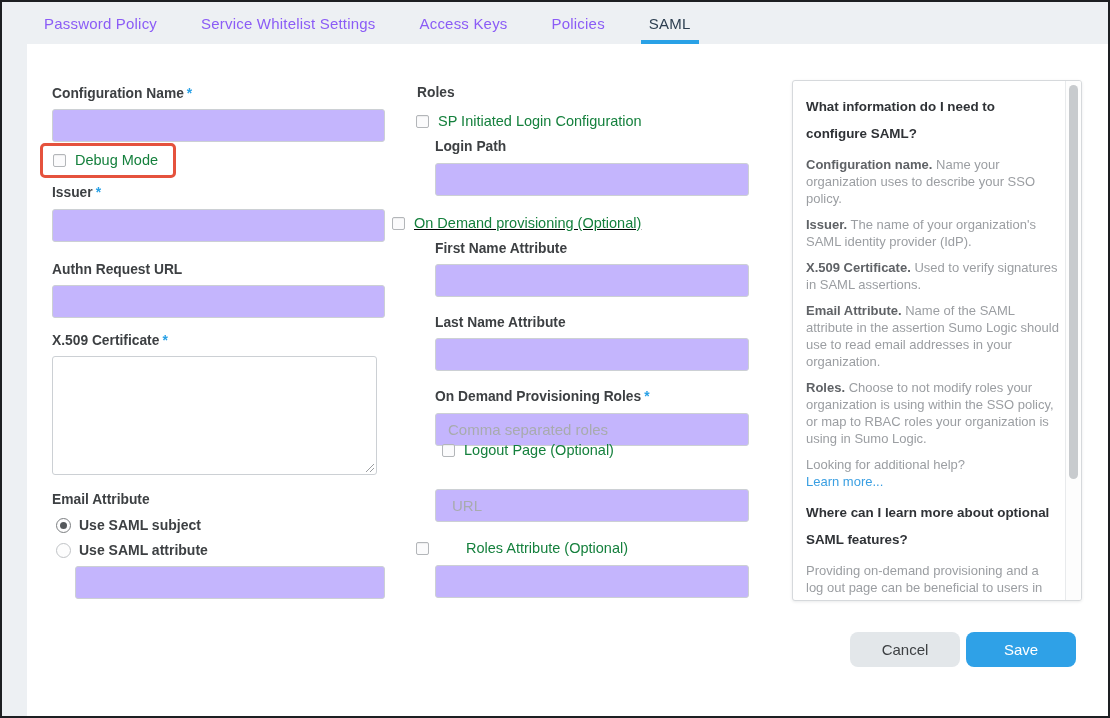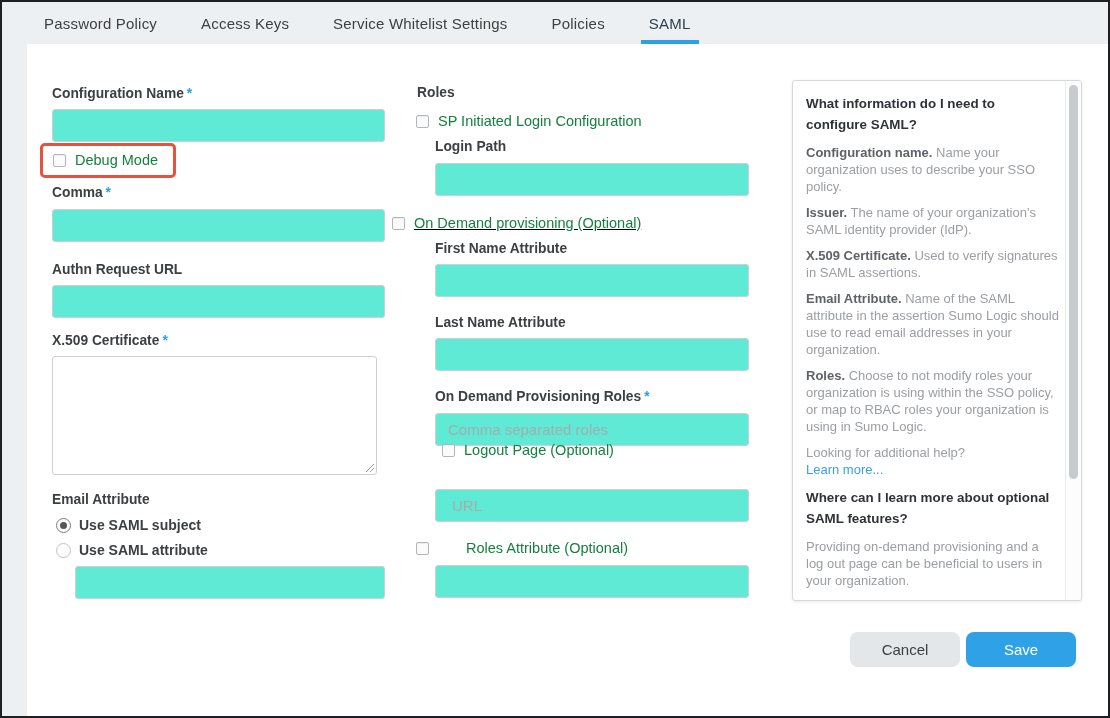--- a/index.html
+++ b/index.html
@@ -15,42 +15,42 @@
     overflow: hidden;
   }
   
   .tabbar {
     position: absolute; top: 0; left: 0; right: 0; height: 42px;
     display: flex; align-items: stretch; padding-left: 20px;
     background: #edf0f3;
   }
   .tab {
     position: relative; display: flex; align-items: center;
-    padding: 0 22px; font-size: 15px; color: #404040; cursor: pointer;
+    padding: 0 22px; font-size: 15px; color: #8b5cf6; cursor: pointer;
     letter-spacing: 0.2px;
   }
   .tab.active { color: #2c3e50; }
   .tab.active::after {
     content: ""; position: absolute; left: 14px; right: 14px; bottom: 0;
     height: 4px; background: var(--accent, #29a1e6);
   }
   
   .card {
     position: absolute; left: 25px; top: 42px; right: 0; bottom: 0;
     background: #ffffff;
   }
   
   .field-label {
     position: absolute; font-size: 13.8px; font-weight: bold; color: #3d4043;
     white-space: nowrap;
   }
   .req { color: var(--accent, #29a1e6); margin-left: 3px; font-weight: bold; }
   .text-input {
     position: absolute; height: 33px;
-    border: 1px solid #ccd0d4; border-radius: 3px; background: #5eead4;
+    border: 1px solid #ccd0d4; border-radius: 3px; background: #c4b5fd;
     font-family: "Liberation Sans", sans-serif; font-size: 15px; color: #3d4043;
     padding: 0 12px; outline: none;
   }
   .text-input::placeholder { color: #a8abae; opacity: 1; }
   .text-area {
     position: absolute; border: 1px solid #ccd0d4; border-radius: 3px;
     background: #fff; resize: none; outline: none;
     font-family: "Liberation Sans", sans-serif; font-size: 14px; color: #3d4043;
     padding: 8px 12px;
   }
@@ -84,21 +84,21 @@
     position: absolute; left: 790px; top: 78px; width: 290px; height: 521px;
     border: 1px solid #d6d9dc; border-radius: 3px; background: #fff;
     box-shadow: 0 1px 3px rgba(40,50,60,0.10);
     overflow: hidden;
   }
   .help-content {
     position: absolute; left: 0; top: 0; right: 22px; bottom: 0;
     padding: 12px 0 0 13px; overflow: hidden;
   }
   .help-q {
-    font-size: 13.4px; font-weight: bold; color: #2f3236; line-height: 21px;
+    font-size: 13.4px; font-weight: bold; color: #2f3236; line-height: 27px;
     margin-bottom: 9px;
   }
   .help-para { font-size: 13px; line-height: 17px; margin-bottom: 9px; }
   .help-term { font-weight: bold; color: #5f6266; }
   .help-desc { color: #9b9ea2; }
   .help-link { color: var(--link, #3a9fe2); text-decoration: none; cursor: pointer; }
   .help-scrollbar {
     position: absolute; top: 0; right: 0; width: 16px; height: 100%;
     border-left: 1px solid #e8eaec; background: #fdfdfd;
   }
@@ -115,41 +115,41 @@
   .btn-cancel { left: 848px; background: #e3e7ea; color: #3d4043; }
   .btn-save  { left: 964px; background: var(--save_button, #2fa1e7); color: #ffffff; }
 </style>
 </head>
 <body>
 
 <div class="window">
 
   <div class="tabbar">
     <div class="tab">Password Policy</div>
+    <div class="tab">Service Whitelist Settings</div>
     <div class="tab">Access Keys</div>
-    <div class="tab">Service Whitelist Settings</div>
     <div class="tab">Policies</div>
     <div class="tab active">SAML</div>
   </div>
 
   <div class="card"></div>
 
   <div class="field-label" style="left:50px; top:84px;">
     <span>Configuration Name</span><span class="req">*</span>
   </div>
   <input class="text-input" style="left: 50px; top: 107px; width: 333px;" value="">
 
   <div class="annotation-box"></div>
   <div class="check-row" style="left:51px; top:150px;">
     <span class="checkbox"></span>
     <span class="check-label">Debug Mode</span>
   </div>
 
   <div class="field-label" style="left:50px; top:183px;">
-    <span>Comma</span><span class="req">*</span>
+    <span>Issuer</span><span class="req">*</span>
   </div>
   <input class="text-input" style="left: 50px; top: 207px; width: 333px;" value="">
 
   <div class="field-label" style="left:50px; top:260px;">Authn Request URL</div>
   <input class="text-input" style="left: 50px; top: 283px; width: 333px;" value="">
 
   <div class="field-label" style="left:50px; top:331px;">
     <span>X.509 Certificate</span><span class="req">*</span>
   </div>
   <textarea class="text-area" style="left: 50px; top: 354px; width: 325px; height: 119px;"></textarea>

